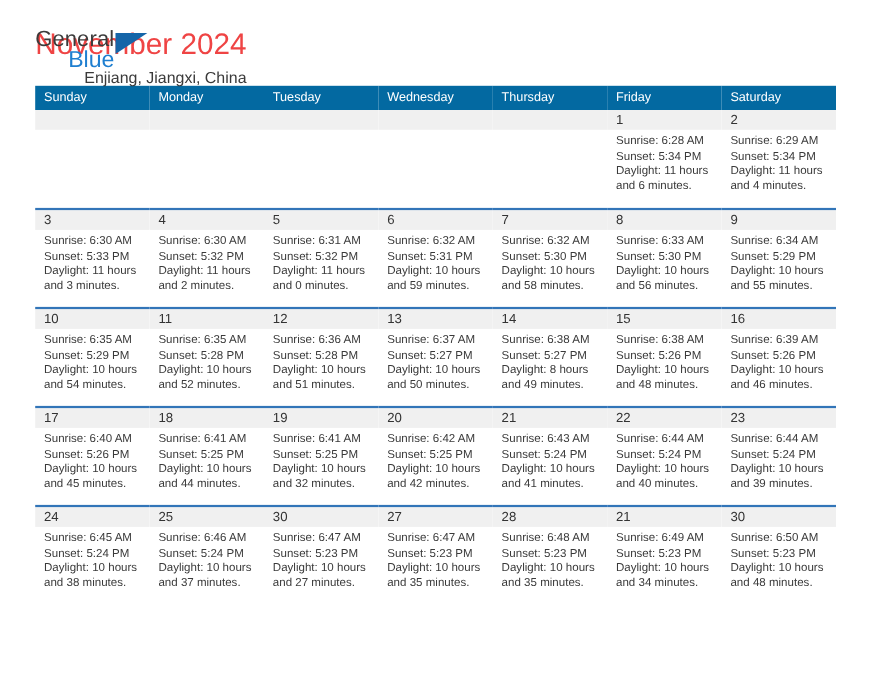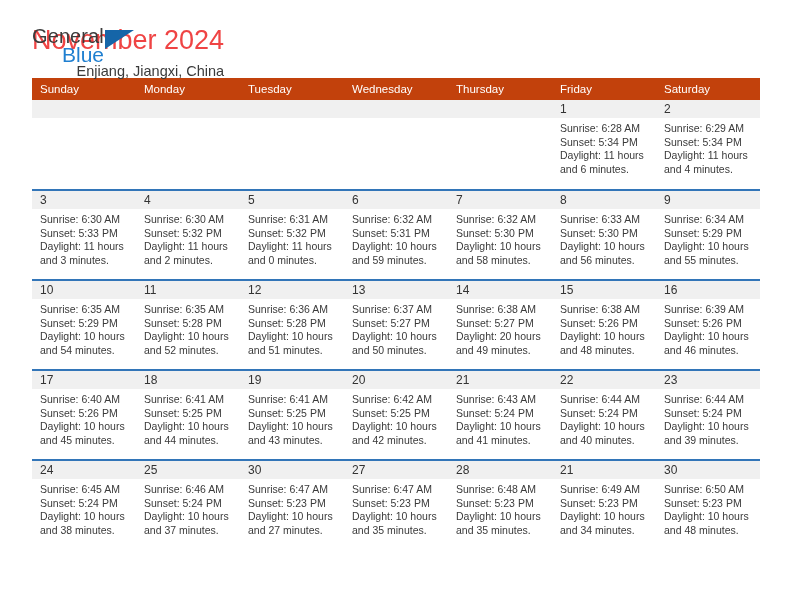--- a/index.html
+++ b/index.html
@@ -85,21 +85,21 @@
   }
 
   
   .calendar {
     margin-top: 6px;
     width: 728px;
     border-collapse: collapse;
     table-layout: fixed;
   }
   .calendar th {
-    background: #c2410c;
+    background: #0369a1;
     color: #ffffff;
     font-size: 11.5px;
     font-weight: normal;
     text-align: left;
     padding: 5px 0 5px 8px;
     height: 20px;
     box-sizing: border-box;
   }
   .calendar td {
     vertical-align: top;
@@ -293,21 +293,21 @@
               <div>Sunrise: 6:37 AM</div>
               <div>Sunset: 5:27 PM</div>
               <div class="daylight">Daylight: 10 hours and 50 minutes.</div>
             </div>
           </td>
           <td class="day-cell">
             <div class="daynum">14</div>
             <div class="cell-body">
               <div>Sunrise: 6:38 AM</div>
               <div>Sunset: 5:27 PM</div>
-              <div class="daylight">Daylight: 20 hours and 49 minutes.</div>
+              <div class="daylight">Daylight: 8 hours and 49 minutes.</div>
             </div>
           </td>
           <td class="day-cell">
             <div class="daynum">15</div>
             <div class="cell-body">
               <div>Sunrise: 6:38 AM</div>
               <div>Sunset: 5:26 PM</div>
               <div class="daylight">Daylight: 10 hours and 48 minutes.</div>
             </div>
           </td>
@@ -335,21 +335,21 @@
               <div>Sunrise: 6:41 AM</div>
               <div>Sunset: 5:25 PM</div>
               <div class="daylight">Daylight: 10 hours and 44 minutes.</div>
             </div>
           </td>
           <td class="day-cell">
             <div class="daynum">19</div>
             <div class="cell-body">
               <div>Sunrise: 6:41 AM</div>
               <div>Sunset: 5:25 PM</div>
-              <div class="daylight">Daylight: 10 hours and 43 minutes.</div>
+              <div class="daylight">Daylight: 10 hours and 32 minutes.</div>
             </div>
           </td>
           <td class="day-cell">
             <div class="daynum">20</div>
             <div class="cell-body">
               <div>Sunrise: 6:42 AM</div>
               <div>Sunset: 5:25 PM</div>
               <div class="daylight">Daylight: 10 hours and 42 minutes.</div>
             </div>
           </td>

